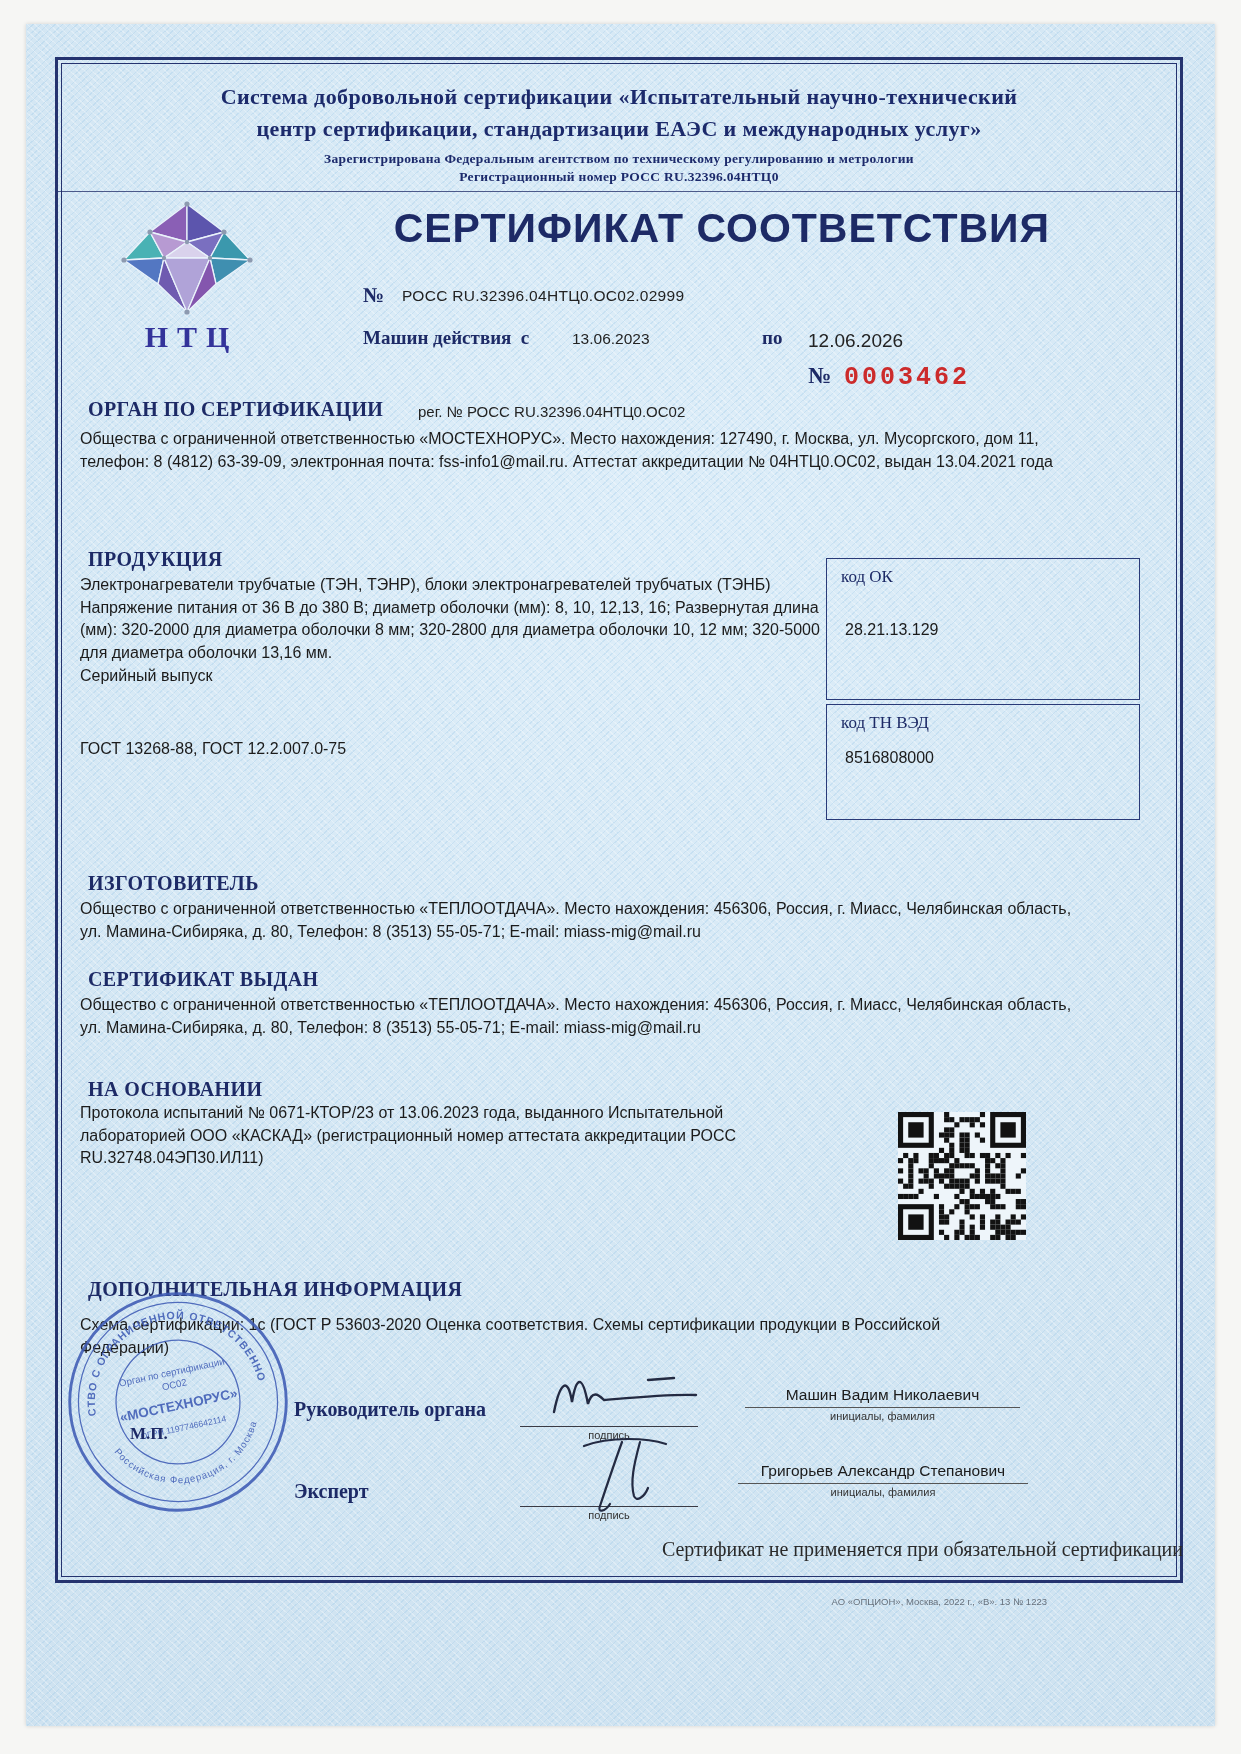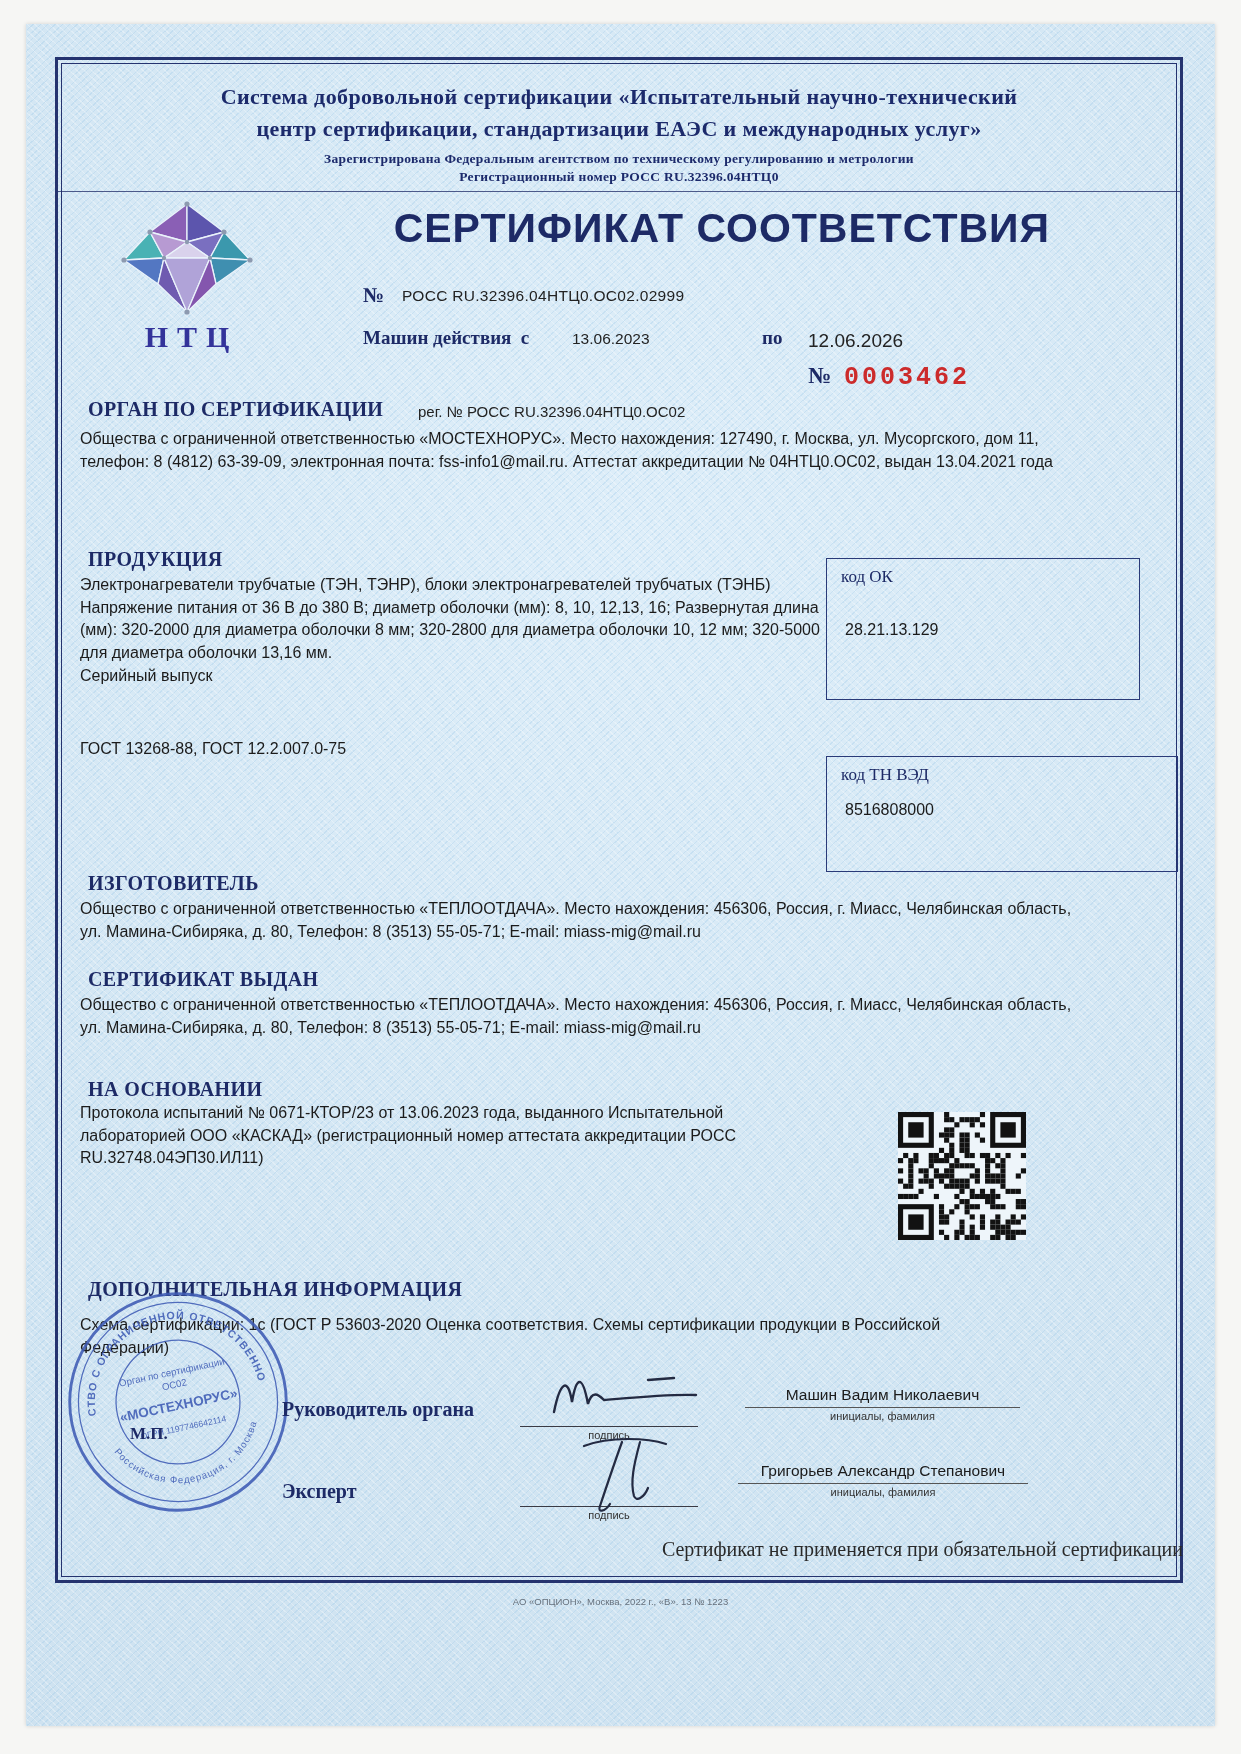--- a/index.html
+++ b/index.html
@@ -32,31 +32,31 @@
     color:#1d2a66;font-size:20px;letter-spacing:.4px;}
   .body-text{position:absolute;font-size:16px;color:#1b1b1b;line-height:1.42;}
   .code-box{position:absolute;border:1px solid #2a3a78;box-sizing:border-box;}
   .code-label{font-family:"Liberation Serif",serif;color:#1d2a66;font-size:17px;
     padding:8px 0 0 14px;}
   .code-value{font-size:16px;color:#1b1b1b;padding-left:18px;}
   .ntc-text{position:absolute;left:86px;top:296px;width:150px;text-align:center;
     font-family:"Liberation Serif",serif;font-weight:bold;font-size:30px;
     letter-spacing:9px;text-indent:9px;color:#33339a;}
   .sig-label{position:absolute;font-family:"Liberation Serif",serif;font-weight:bold;
-    font-size:20px;color:#1d2a66;}
+    font-size:20px;color:#1d2a66;margin-left:12px;}
   .sig-block{position:absolute;text-align:center;}
   .sig-space{height:18px;border-bottom:1.5px solid #3a3a44;}
   .sig-caption{font-size:11px;color:#333;margin-top:2px;}
   .name-block{position:absolute;text-align:center;}
   .name-line{font-size:15.5px;color:#1b1b1b;border-bottom:1px solid #555;padding-bottom:3px;}
   .mp{position:absolute;left:104px;top:1400px;font-family:"Liberation Serif",serif;
     font-weight:bold;font-size:17px;color:#1d2a66;}
   .disclaimer{position:absolute;left:29px;top:1514px;width:1128px;text-align:right;
     font-family:"Liberation Serif",serif;font-size:20px;color:#2a2a2a;}
-  .print-info{position:absolute;left:0;top:1572px;width:1189px;text-align:center;
+  .print-info{position:absolute;left:0;top:1572px;width:1021px;text-align:right;
     font-size:9.5px;color:#66707c;}
   .stamp{position:absolute;left:36px;top:1262px;width:232px;height:232px;
     transform:rotate(-12deg);opacity:.88;pointer-events:none;}
   .stamp text{fill:#3f5cb5;font-family:"Liberation Sans",sans-serif;}
   .qr{position:absolute;left:872px;top:1088px;width:128px;height:128px;}
   .sig-hand{position:absolute;pointer-events:none;}
 </style>
 </head>
 <body>
 
@@ -121,21 +121,21 @@
   <div class="abs" style="left:54px;top:550px;width:748px">
     <div class="body-text" style="position:static">Электронагреватели трубчатые (ТЭН, ТЭНР), блоки электронагревателей трубчатых (ТЭНБ) Напряжение питания от 36 В до 380 В; диаметр оболочки (мм): 8, 10, 12,13, 16; Развернутая длина (мм): 320-2000 для диаметра оболочки 8 мм; 320-2800 для диаметра оболочки 10, 12 мм; 320-5000 для диаметра оболочки 13,16 мм.</div>
     <div class="body-text" style="position:static">Серийный выпуск</div>
   </div>
   <div class="code-box" style="left:800px;top:534px;width:314px;height:142px">
     <div class="code-label">код ОК</div>
     <div class="code-value" style="padding-top:34px">28.21.13.129</div>
   </div>
 
   <div class="body-text" style="left:54px;top:714px;width:740px">ГОСТ 13268-88, ГОСТ 12.2.007.0-75</div>
-  <div class="code-box" style="left:800px;top:732px;width:352px;height:116px">
+  <div class="code-box" style="left:800px;top:680px;width:314px;height:116px">
     <div class="code-label">код ТН ВЭД</div>
     <div class="code-value" style="padding-top:16px">8516808000</div>
   </div>
 
   <div class="sec-title" style="left:62px;top:848px">ИЗГОТОВИТЕЛЬ</div>
   <div class="body-text" style="left:54px;top:874px;width:1005px">Общество с ограниченной ответственностью «ТЕПЛООТДАЧА». Место нахождения: 456306, Россия, г. Миасс, Челябинская область, ул. Мамина-Сибиряка, д. 80, Телефон: 8 (3513) 55-05-71; E-mail: miass-mig@mail.ru</div>
 
   <div class="sec-title" style="left:62px;top:944px">СЕРТИФИКАТ ВЫДАН</div>
   <div class="body-text" style="left:54px;top:970px;width:1005px">Общество с ограниченной ответственностью «ТЕПЛООТДАЧА». Место нахождения: 456306, Россия, г. Миасс, Челябинская область, ул. Мамина-Сибиряка, д. 80, Телефон: 8 (3513) 55-05-71; E-mail: miass-mig@mail.ru</div>
 

